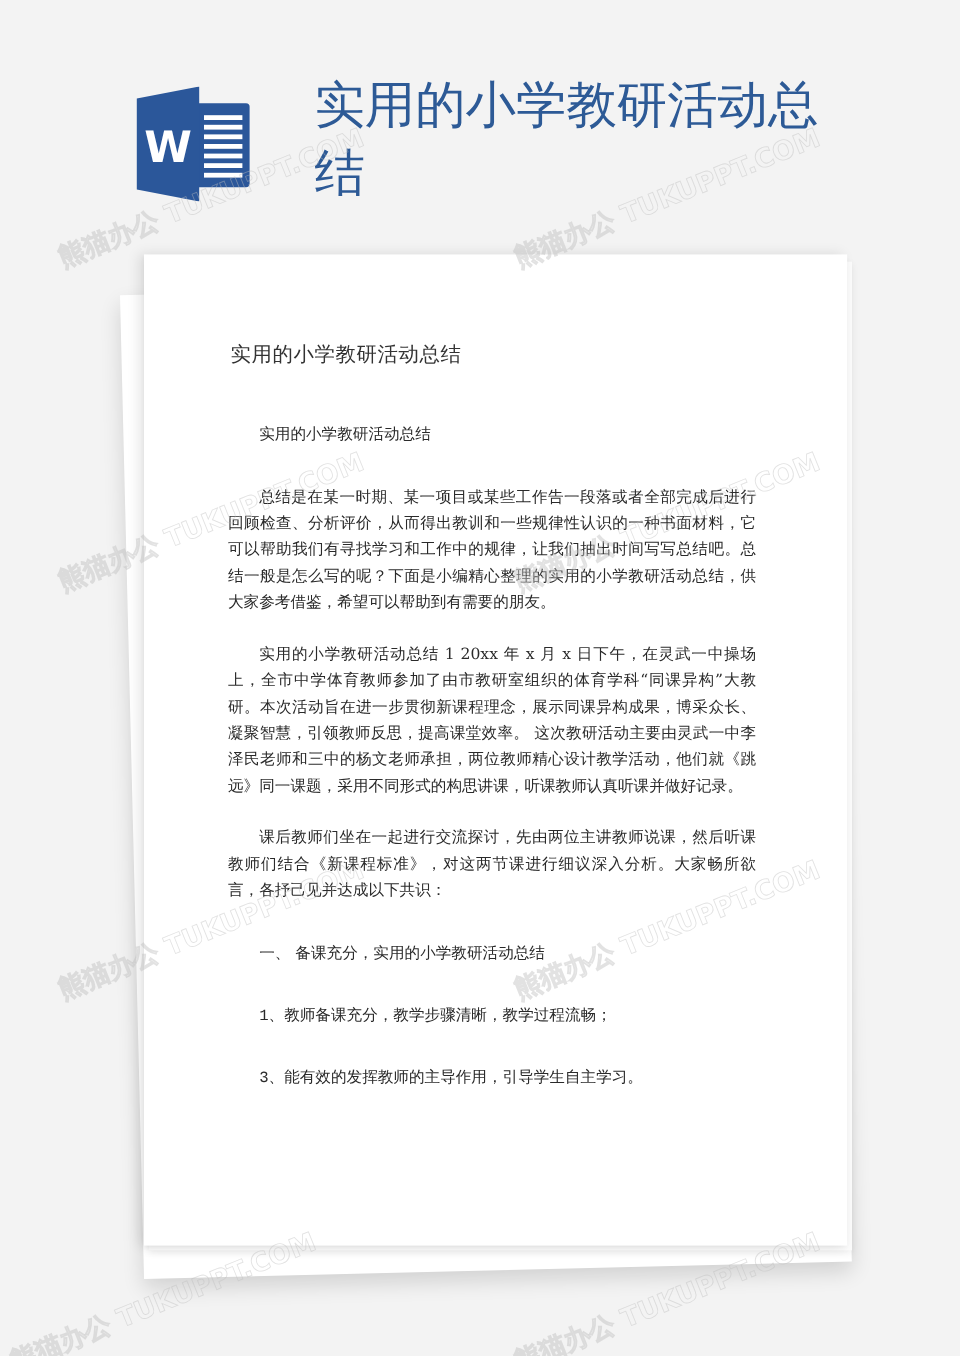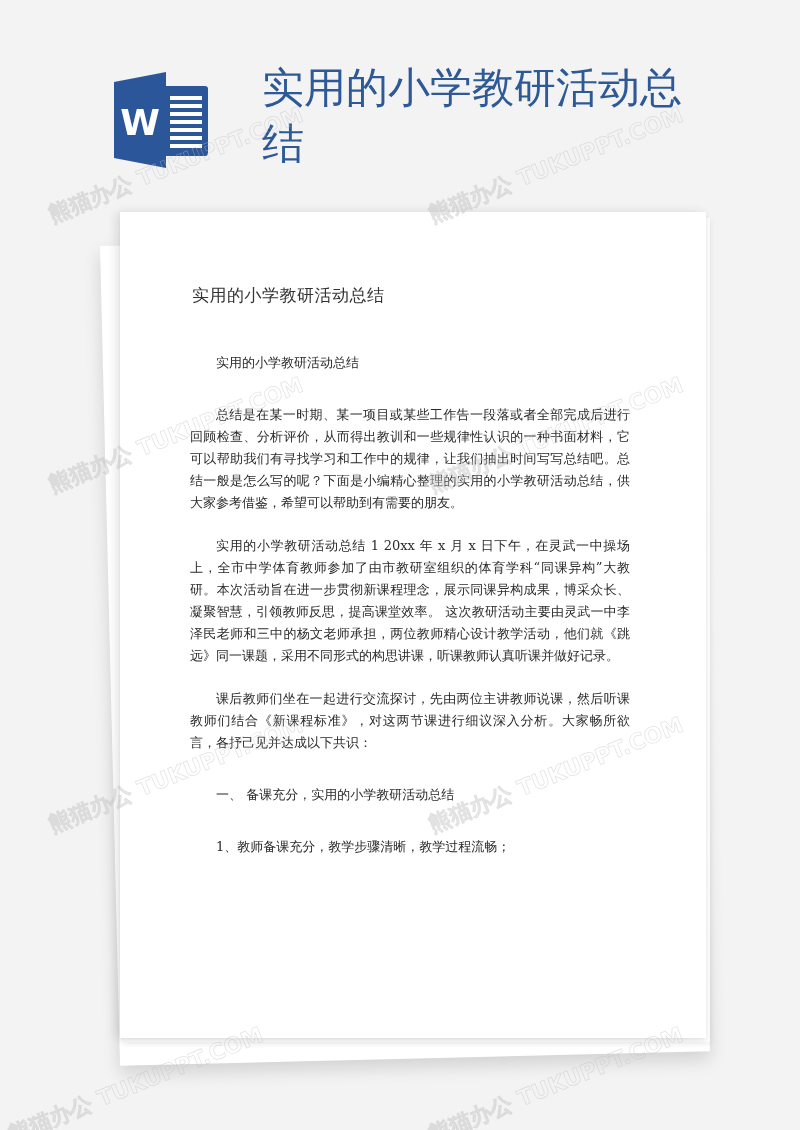--- a/index.html
+++ b/index.html
@@ -40,21 +40,21 @@
       font-size: 17px; color: #333; letter-spacing: 0.5px;
     }
     .doc-body {
       position: absolute; left: 70px; top: 140px; width: 440px;
       font-size: 13px; line-height: 22px; color: #2a2a2a;
     }
     .doc-body p { margin: 0; }
     .p-sub { padding-left: 26px; margin-bottom: 30px !important; }
     .p-para { text-indent: 26px; text-align: justify; margin-bottom: 21px !important; }
     .p-head { padding-left: 26px; margin-bottom: 30px !important; }
-    .p-item { text-indent: 26px; margin-bottom: 30px !important; }
+    .p-item { text-indent: 26px; margin-bottom: 30px !important; font-family: Liberation Mono, monospace; }
     
     .wm {
       position: absolute; font-family: "DejaVu Sans", "Liberation Sans", sans-serif;
       font-size: 22px; font-weight: bold; color: transparent;
       -webkit-text-stroke: 0.7px rgba(190,190,190,0.45);
       transform: rotate(-22deg); white-space: nowrap; pointer-events: none;
     }
   </style>
 </head>
 <body>
@@ -83,20 +83,21 @@
 
 <div class="page-front">
   <div class="doc-title">实用的小学教研活动总结</div>
   <div class="doc-body">
     <p class="p-sub">实用的小学教研活动总结</p>
     <p class="p-para">总结是在某一时期、某一项目或某些工作告一段落或者全部完成后进行回顾检查、分析评价，从而得出教训和一些规律性认识的一种书面材料，它可以帮助我们有寻找学习和工作中的规律，让我们抽出时间写写总结吧。总结一般是怎么写的呢？下面是小编精心整理的实用的小学教研活动总结，供大家参考借鉴，希望可以帮助到有需要的朋友。</p>
     <p class="p-para">实用的小学教研活动总结 1 20xx 年 x 月 x 日下午，在灵武一中操场上，全市中学体育教师参加了由市教研室组织的体育学科“同课异构”大教研。本次活动旨在进一步贯彻新课程理念，展示同课异构成果，博采众长、凝聚智慧，引领教师反思，提高课堂效率。 这次教研活动主要由灵武一中李泽民老师和三中的杨文老师承担，两位教师精心设计教学活动，他们就《跳远》同一课题，采用不同形式的构思讲课，听课教师认真听课并做好记录。</p>
     <p class="p-para" style="margin-bottom:30px !important;">课后教师们坐在一起进行交流探讨，先由两位主讲教师说课，然后听课教师们结合《新课程标准》，对这两节课进行细议深入分析。大家畅所欲言，各抒己见并达成以下共识：</p>
     <p class="p-head">一、 备课充分，实用的小学教研活动总结</p>
     <p class="p-item">1、教师备课充分，教学步骤清晰，教学过程流畅；</p>
+    <p class="p-item">3、能有效的发挥教师的主导作用，引导学生自主学习。</p>
   </div>
 </div>
 
 <div class="wm" style="left:40px; top:150px;">熊猫办公 TUKUPPT.COM</div>
 <div class="wm" style="left:420px; top:150px;">熊猫办公 TUKUPPT.COM</div>
 <div class="wm" style="left:40px; top:420px;">熊猫办公 TUKUPPT.COM</div>
 <div class="wm" style="left:420px; top:420px;">熊猫办公 TUKUPPT.COM</div>
 <div class="wm" style="left:40px; top:760px;">熊猫办公 TUKUPPT.COM</div>
 <div class="wm" style="left:420px; top:760px;">熊猫办公 TUKUPPT.COM</div>
 <div class="wm" style="left:0px; top:1070px;">熊猫办公 TUKUPPT.COM</div>

